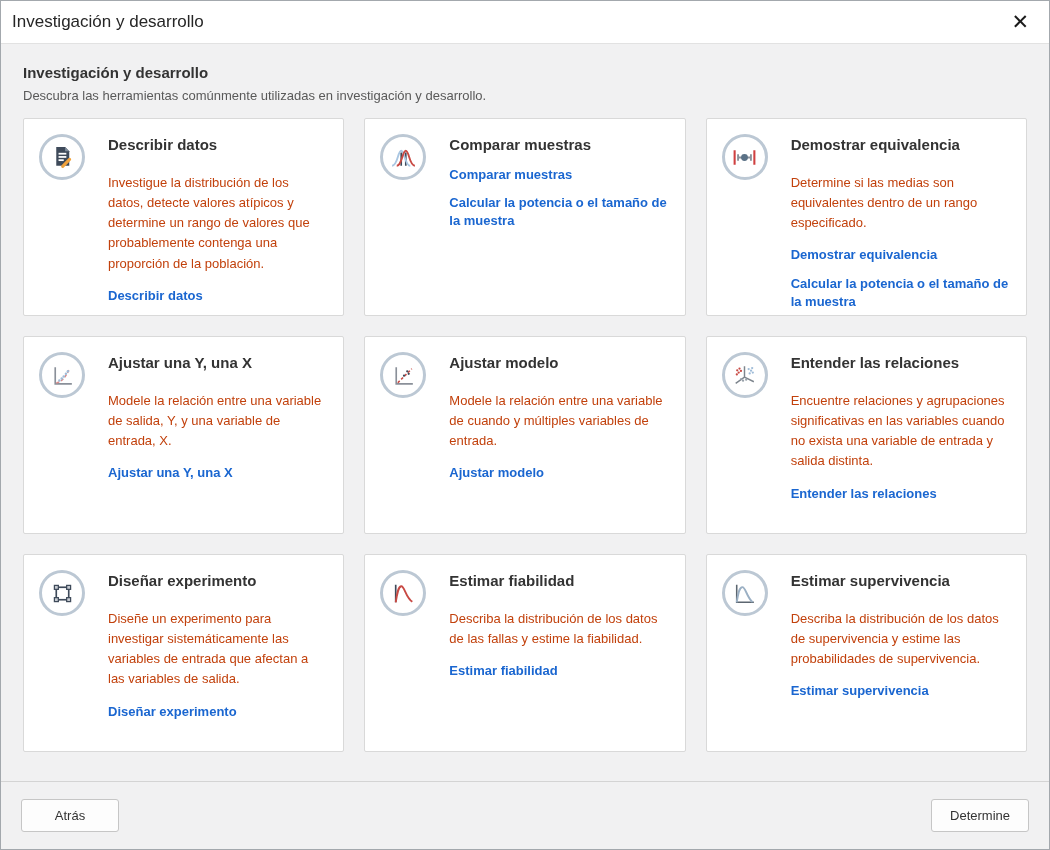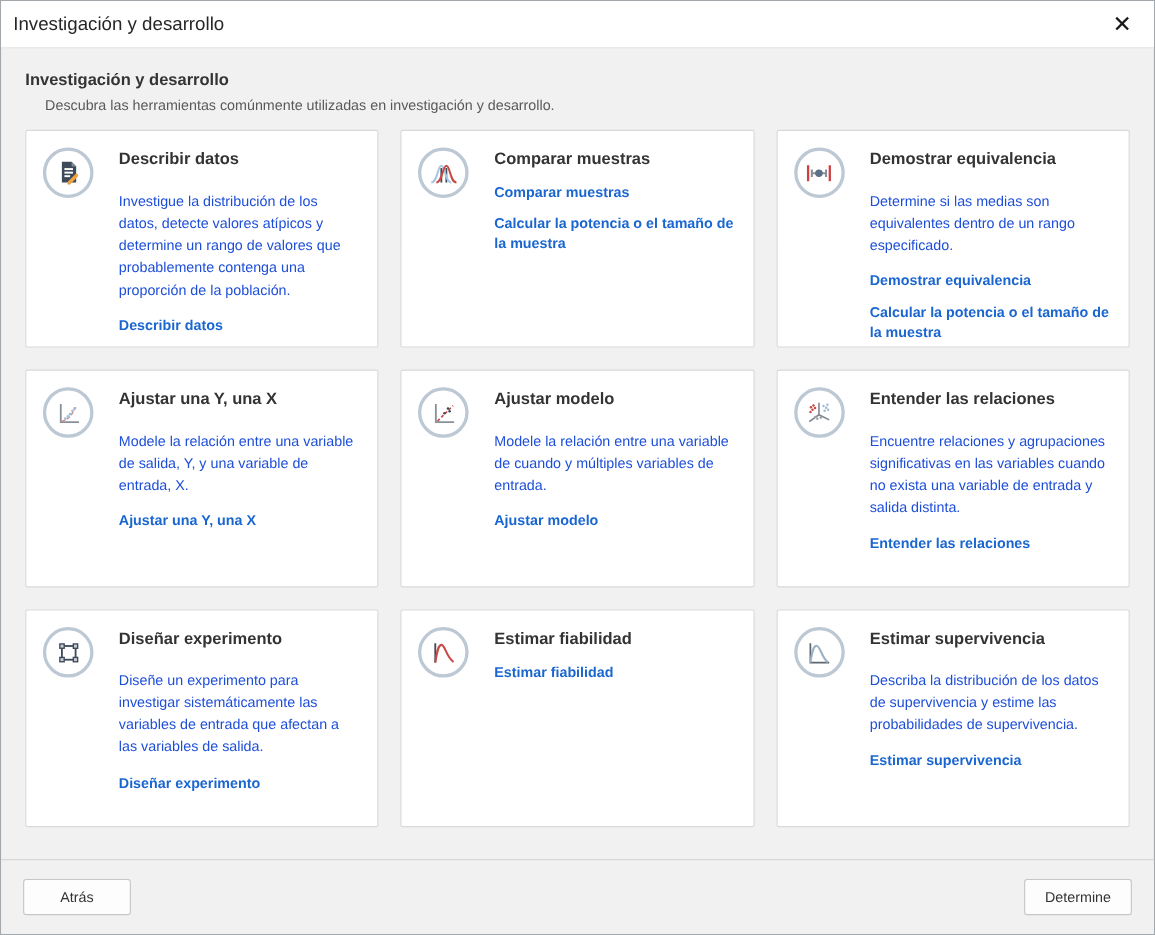--- a/index.html
+++ b/index.html
@@ -25,21 +25,21 @@
   .titlebar-title { font-size: 17px; color: #262626; flex: 1; }
   .close-btn {
     font-size: 21px; color: #1a1a1a; line-height: 1;
     background: none; border: none; cursor: pointer; padding: 2px 6px;
     font-family: "DejaVu Sans", sans-serif;
   }
 
   
   .content { flex: 1 1 auto; padding: 0 22px; overflow: hidden; }
   .section-heading { margin-top: 20px; font-size: 15px; font-weight: bold; color: #333; }
-  .section-subtitle { margin-top: 7px; font-size: 13px; color: #595959; margin-left: 18px; }
+  .section-subtitle { margin-top: 7px; font-size: 13px; color: #595959; }
 
   .cards-grid {
     margin-top: 15px;
     display: grid;
     grid-template-columns: repeat(3, 1fr);
     column-gap: 8px; row-gap: 12px; gap: 20px;
   }
   .card {
     background: #ffffff;
     border: 1px solid #d9d9d9;
@@ -51,21 +51,21 @@
   }
   .card-icon {
     position: absolute; top: 15px; left: 15px;
     width: 46px; height: 46px;
     border: 3px solid #bcc8d4; border-radius: 50%;
     background: #fff;
     display: flex; align-items: center; justify-content: center;
   }
   .card-body { margin-left: 68px; }
   .card-title { font-size: 15px; font-weight: 600; color: #333; margin-bottom: 7px; }
-  .card-desc { font-size: 13px; color: #1d4ed8; line-height: 1.55; margin-top: 20px; }
+  .card-desc { font-size: 13px; color: #c2410c; line-height: 1.55; margin-top: 20px; }
   .card-links { margin-top: 13px; display: flex; flex-direction: column; gap: 10px; }
   .card-link {
     font-size: 13px; font-weight: 600; text-decoration: none;
     color: #1a66d0; line-height: 1.4;
   }
 
   
   .footer {
     flex: 0 0 68px; height: 68px;
     border-top: 1px solid #d4d4d4;
@@ -237,20 +237,21 @@
   </div>
         <div class="card">
     <span class="card-icon">
             <svg width="27" height="27" viewBox="0 0 26 26">
               <path d="M5.5 4.5 V21.5" stroke="#3e4a5a" stroke-width="1.6"></path>
               <path d="M5.5 21.5 C7 12 8 6 11 6 C14 6 15 16.5 21.5 21" fill="none" stroke="#c84a44" stroke-width="1.8"></path>
             </svg>
           </span>
     <div class="card-body">
       <div class="card-title">Estimar fiabilidad</div>
+      <div class="card-desc">Describa la distribución de los datos de las fallas y estime la fiabilidad.</div>
       <div class="card-links">
               <a href="#" class="card-link">Estimar fiabilidad</a>
             </div>
     </div>
   </div>
         <div class="card">
     <span class="card-icon">
             <svg width="27" height="27" viewBox="0 0 26 26">
               <path d="M5.5 4.5 V21.5 H22" fill="none" stroke="#5c6670" stroke-width="1.5"></path>
               <path d="M5.5 21.5 C7 12 8 6.8 11 6.8 C14 6.8 15.3 17 20.8 21.3" fill="none" stroke="#9bb0c4" stroke-width="1.8"></path>

